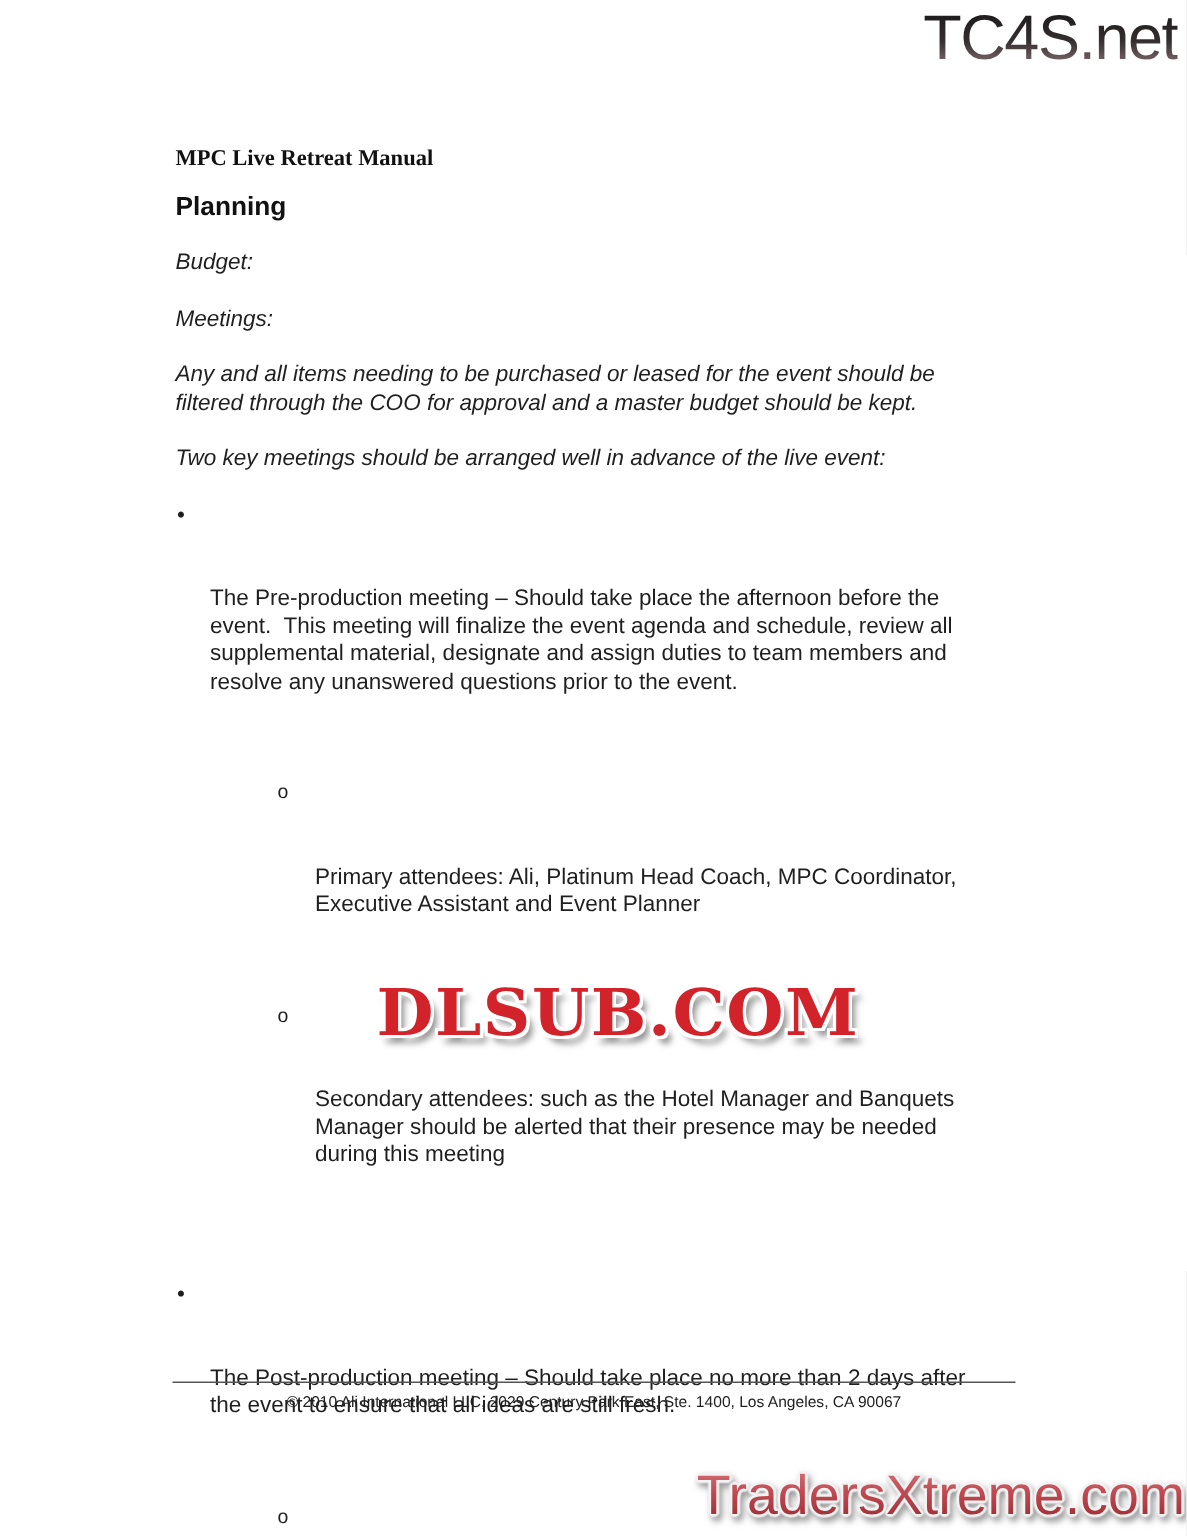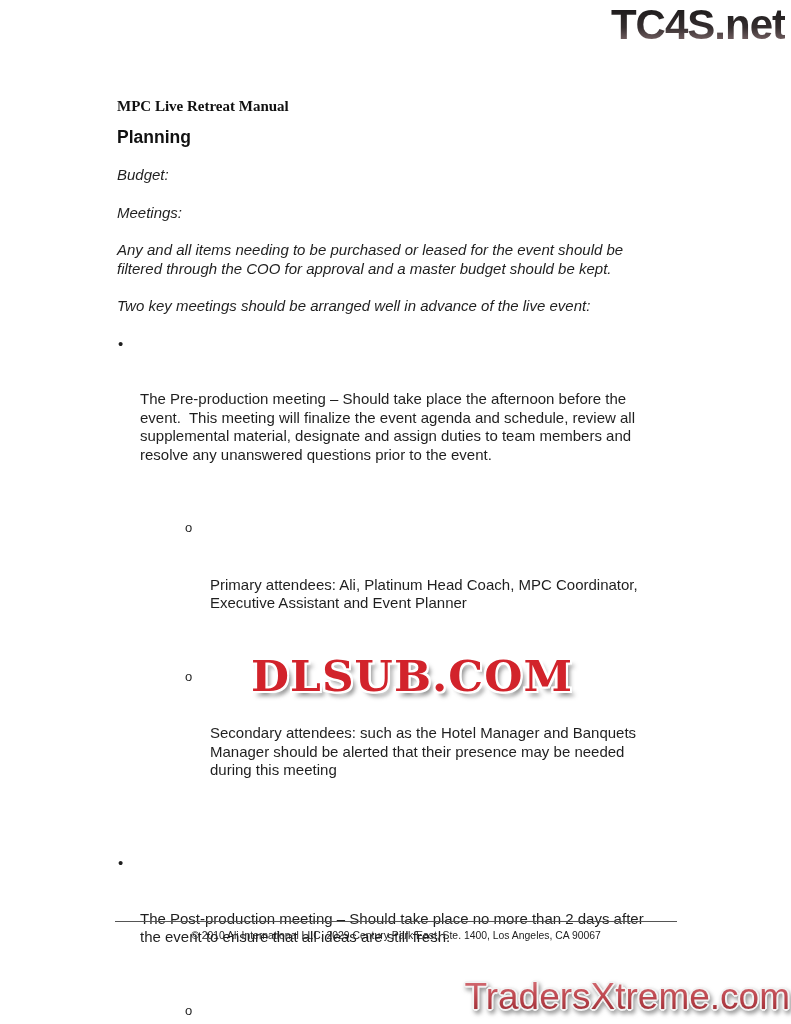--- a/index.html
+++ b/index.html
@@ -9,21 +9,21 @@
     background:#ffffff;
     overflow:hidden;
     font-family:"Liberation Sans",sans-serif;
     color:#1f1f1f;
   }
 
   
   .tc4s{
     position:absolute;top:1px;right:6px;
     font-family:"Liberation Sans",sans-serif;
-    font-weight:700;
+    font-weight:400;
     font-size:42px;
     letter-spacing:-1px;
     background:linear-gradient(180deg,#141414 0%,#2e2а2a 40%,#4a3b3c 70%,#9c8183 100%);
     background:linear-gradient(180deg,#141414 0%,#352e2f 55%,#9c8183 100%);
     -webkit-background-clip:text;
     background-clip:text;
     color:transparent;
     text-shadow:0 0 1px rgba(255,255,255,0);
   }
 

